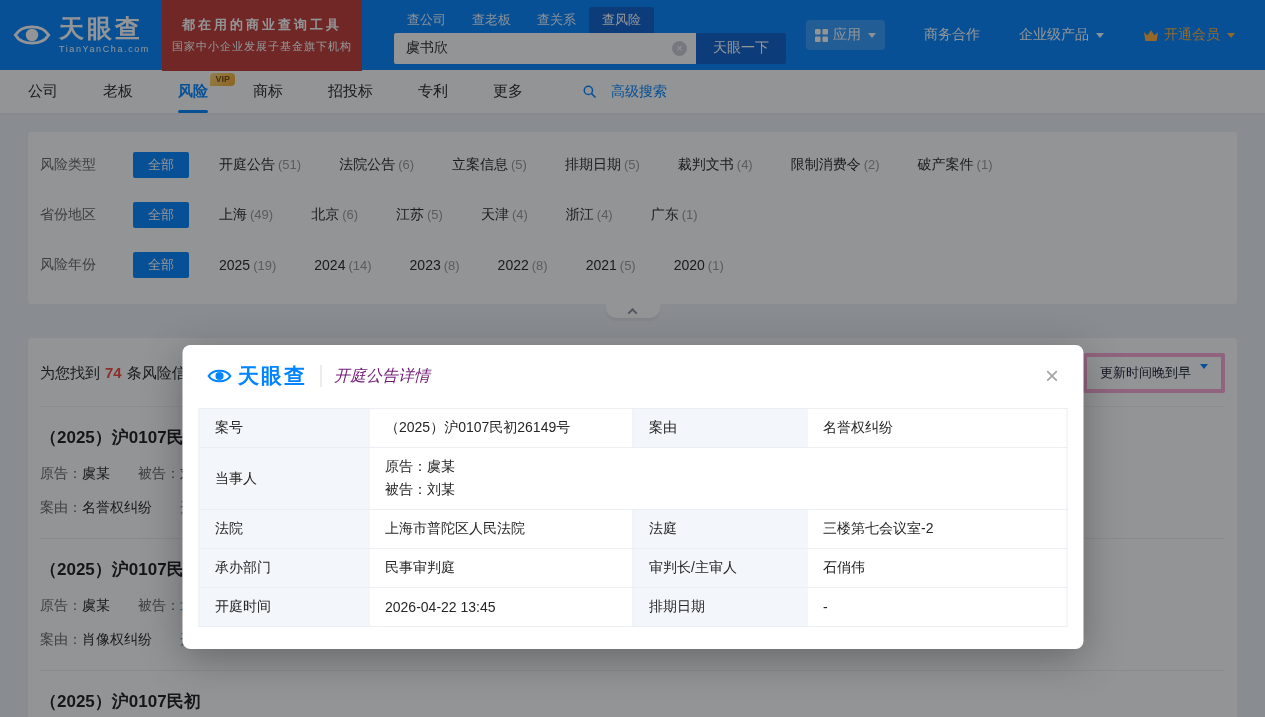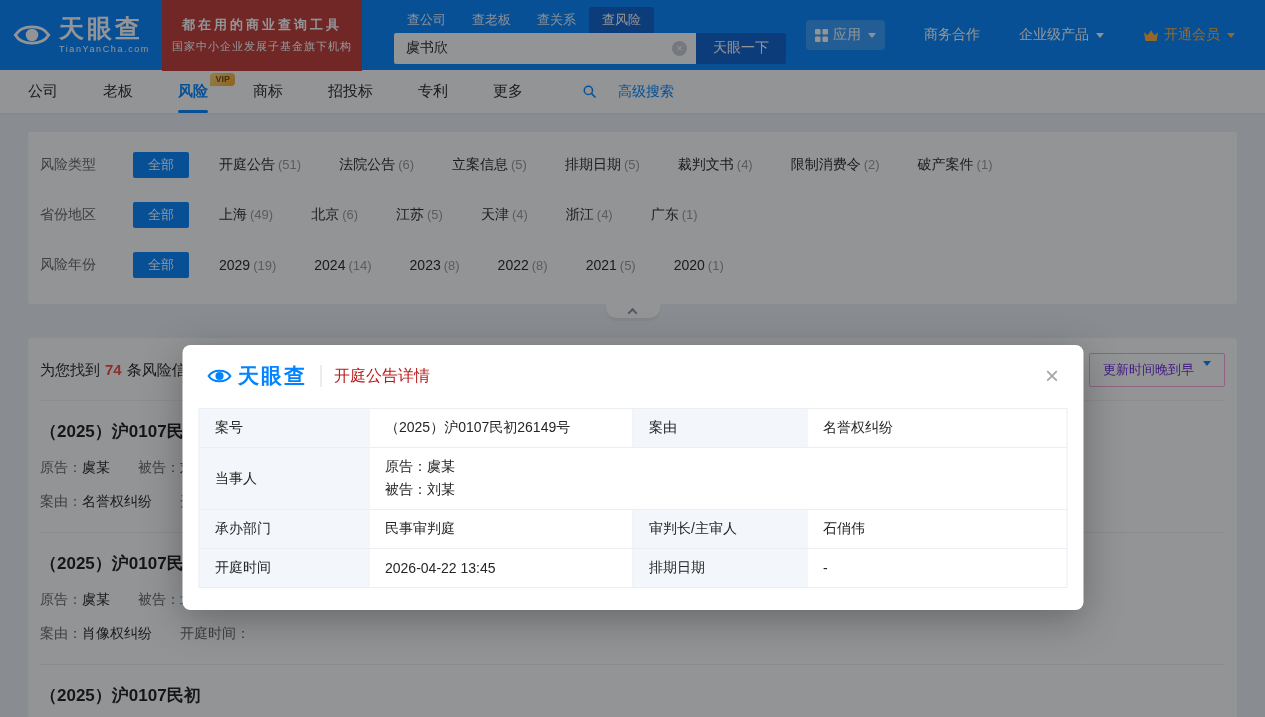--- a/index.html
+++ b/index.html
@@ -32,54 +32,54 @@
   .caret.blue { border-top-color:#0084FF; }
   .bell-wrap { position:relative; }
   .bell-dot { position:absolute; top:-2px; right:-3px; width:7px; height:7px; background:#FF4343; border-radius:50%; }
 
   
   .navbar { height:43px; background:#fff; display:flex; align-items:stretch; padding:0 28px; box-shadow:0 1px 2px rgba(0,0,0,0.04); }
   .nav-item { font-size:15px; color:#262626; display:flex; align-items:center; margin-right:45px; position:relative; cursor:pointer; }
   .nav-item.active { color:#0084FF; font-weight:bold; }
   .nav-item.active::after { content:""; position:absolute; left:50%; transform:translateX(-50%); bottom:0; width:30px; height:3px; background:#0084FF; border-radius:2px; }
   .vip-badge { position:absolute; top:3px; right:-27px; background:linear-gradient(135deg,#FFD880,#F5A623); color:#7A4A00; font-size:9px; font-weight:bold; padding:1px 5px; border-radius:4px 4px 4px 0; line-height:1.2; }
-  .adv-search { display:flex; align-items:center; gap:21px; color:#0084FF; font-size:14px; margin-left:14px; cursor:pointer; }
+  .adv-search { display:flex; align-items:center; gap:14px; color:#0084FF; font-size:14px; margin-left:14px; cursor:pointer; }
 
   
   .filter-card { position:relative; margin:19px 28px 0; background:#fff; border-radius:3px; padding:8px 12px 14px; }
   .filter-row { display:flex; align-items:center; padding:12px 0; }
   .filter-label { width:93px; flex-shrink:0; color:#666; font-size:14px; }
   .filter-all { background:#0084FF; color:#fff; font-size:13px; padding:4px 15px; border-radius:2px; margin-right:30px; cursor:pointer; }
   .filter-opt { margin-right:38px; font-size:14px; color:#262626; cursor:pointer; white-space:nowrap; }
   .opt-count { color:#999; font-size:13px; margin-left:3px; }
   .collapse-tab { position:absolute; left:50%; transform:translateX(-50%); bottom:-14px; width:54px; height:14px; background:#fff; border-radius:0 0 10px 10px; display:flex; align-items:center; justify-content:center; cursor:pointer; box-shadow:0 3px 3px rgba(0,0,0,0.05); }
   .chevron-up { width:7px; height:7px; border-left:2px solid #8A8F99; border-top:2px solid #8A8F99; transform:rotate(45deg) translate(1px,1px); }
 
   
   .results-card { margin:34px 28px 0; background:#fff; border-radius:3px; padding:0 12px 10px; min-height:400px; }
   .results-header { display:flex; align-items:center; justify-content:space-between; padding:15px 0 13px; border-bottom:1px solid #F2F2F2; }
   .found { font-size:15px; color:#262626; }
   .found-count { color:#F5483B; font-weight:bold; margin:0 5px; }
-  .sort-btn { display:flex; gap:7px; border:1px solid #f9a8d4; color:#6d28d9; background:#fff; font-size:13px; padding:7px 13px; border-radius:2px; cursor:pointer; }
+  .sort-btn { display:flex; gap:7px; border:4px solid #f9a8d4; color:#0f172a; background:#fff; font-size:13px; padding:7px 13px; border-radius:2px; cursor:pointer; }
   .result-item { padding:19px 0 21px; border-bottom:1px solid #EFEFEF; }
   .item-title { font-size:17px; font-weight:bold; color:#1A1A1A; cursor:pointer; }
   .item-line { display:flex; margin-top:16px; font-size:14px; }
   .pair { margin-right:28px; white-space:nowrap; }
   .pair .lbl { color:#666; }
   .pair .val { color:#262626; }
   .pair .val.link { color:#0084FF; cursor:pointer; }
 
   
   .overlay { position:fixed; left:0; top:0; width:1265px; height:717px; background:rgba(15,18,22,0.45); z-index:40; }
   .modal { position:fixed; left:50%; transform:translateX(-50%); top:345px; width:901px; background:#fff; border-radius:8px; z-index:60; box-shadow:0 10px 40px rgba(0,0,0,0.3); }
   .modal-header { display:flex; align-items:center; padding:17px 24px 12px; }
   .m-brand { display:flex; align-items:center; gap:6px; }
   .m-brand-text { color:#0084FF; font-size:21px; font-weight:bold; letter-spacing:2px; }
   .m-div { width:1px; height:22px; background:#D9D9D9; margin:0 13px; }
-  .m-title { font-size:16px; color:#b91c1c; }
+  .m-title { font-size:16px; color:#701a75;font-style:italic; }
   .m-close { margin-left:auto; font-size:24px; color:#A6A6A6; line-height:1; cursor:pointer; }
   .modal-body { padding:6px 16px 22px; }
   table.detail { width:100%; border-collapse:collapse; font-size:14px; table-layout:fixed; }
   .detail td { border:1px solid #EBEEF3; padding:10px 16px; color:#262626; vertical-align:middle; word-break:break-all;margin-top:45px; }
   .detail td.lbl { background:#F3F6FA; }
   .party-line + .party-line { margin-top:5px; }
 </style>
 </head>
 <body>
 
@@ -198,21 +198,21 @@
       <span class="filter-opt"><span>北京</span><span class="opt-count">(6)</span></span>
       <span class="filter-opt"><span>江苏</span><span class="opt-count">(5)</span></span>
       <span class="filter-opt"><span>天津</span><span class="opt-count">(4)</span></span>
       <span class="filter-opt"><span>浙江</span><span class="opt-count">(4)</span></span>
       <span class="filter-opt"><span>广东</span><span class="opt-count">(1)</span></span>
     </div>
 
     <div class="filter-row">
       <span class="filter-label">风险年份</span>
       <span class="filter-all">全部</span>
-      <span class="filter-opt"><span>2029</span><span class="opt-count">(19)</span></span>
+      <span class="filter-opt"><span>2025</span><span class="opt-count">(19)</span></span>
       <span class="filter-opt"><span>2024</span><span class="opt-count">(14)</span></span>
       <span class="filter-opt"><span>2023</span><span class="opt-count">(8)</span></span>
       <span class="filter-opt"><span>2022</span><span class="opt-count">(8)</span></span>
       <span class="filter-opt"><span>2021</span><span class="opt-count">(5)</span></span>
       <span class="filter-opt"><span>2020</span><span class="opt-count">(1)</span></span>
     </div>
 
     <span class="collapse-tab">
       <i class="chevron-up"></i>
     </span>
@@ -292,20 +292,26 @@
         <td>名誉权纠纷</td>
       </tr>
       <tr>
         <td class="lbl">当事人</td>
         <td colspan="3">
           <div class="party-line">原告：虞某</div>
           <div class="party-line">被告：刘某</div>
         </td>
       </tr>
       <tr>
+        <td class="lbl">法院</td>
+        <td>上海市普陀区人民法院</td>
+        <td class="lbl">法庭</td>
+        <td>三楼第七会议室-2</td>
+      </tr>
+      <tr>
         <td class="lbl">承办部门</td>
         <td>民事审判庭</td>
         <td class="lbl">审判长/主审人</td>
         <td>石俏伟</td>
       </tr>
       <tr>
         <td class="lbl">开庭时间</td>
         <td>2026-04-22 13:45</td>
         <td class="lbl">排期日期</td>
         <td>-</td>

